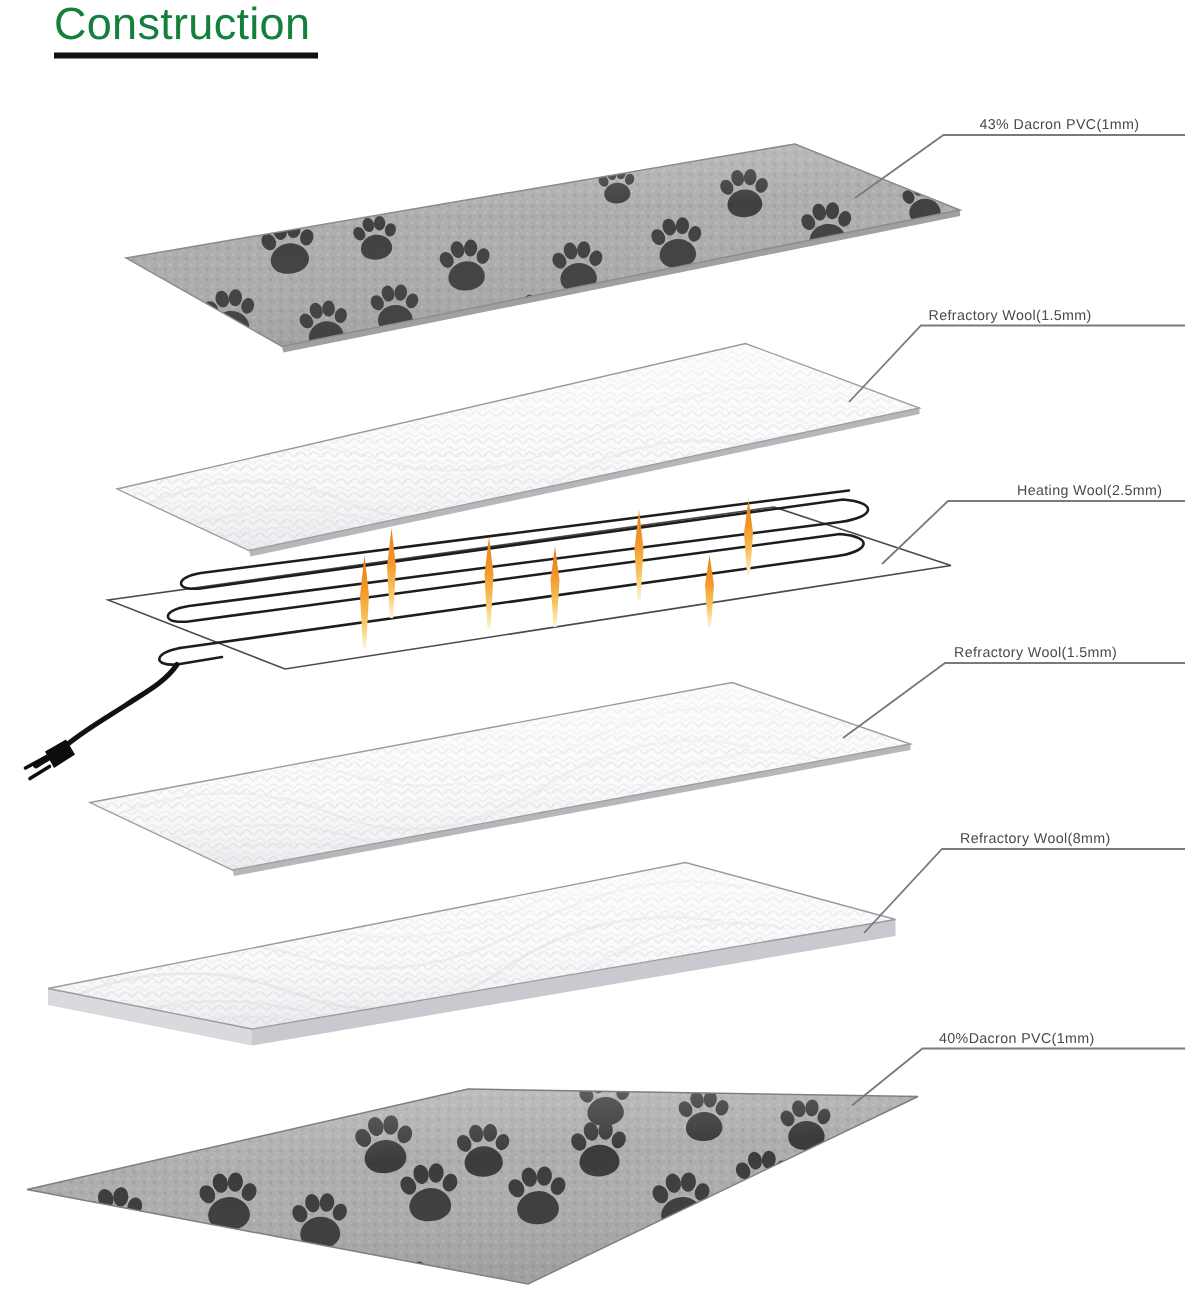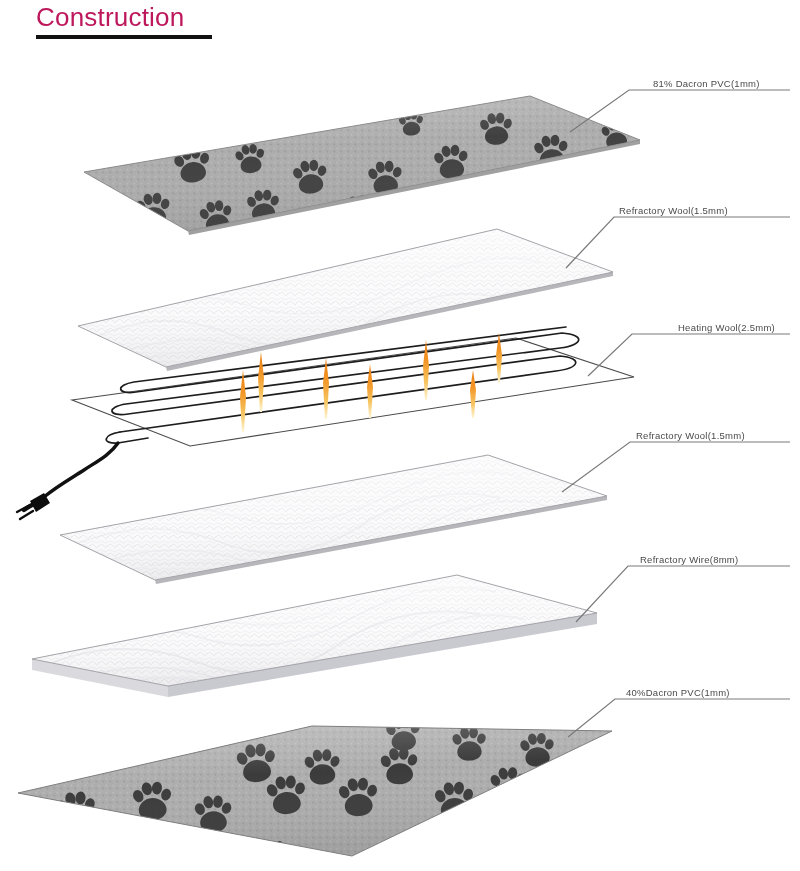--- a/index.html
+++ b/index.html
@@ -25,23 +25,23 @@
   }
 
   
   .title-block {
     position: absolute;
     left: 36px;
     top: 2px;
   }
   .title-text {
     font-family: "Liberation Sans", sans-serif;
-    font-size: 26px;
+    font-size: 30px;
     font-weight: 400;
-    color: #be185d;
+    color: #15803d;
     letter-spacing: 0.2px;
     line-height: 30px;
     white-space: nowrap;
   }
   .title-rule {
     width: 176px;
     height: 4px;
     background: #111111;
     margin-top: 3px;
   }
@@ -285,20 +285,20 @@
       </g>
       <path d="M18,793 L312,726 L612,731 L352,856 Z" fill="url(#pvcShade)"></path>
       <path d="M18,793 L312,726 L612,731 L352,856 Z" fill="none" stroke="#7f7f7f" stroke-width="1"></path>
     </g>
 
     <g stroke="#7a7a7a" stroke-width="1.2" fill="none">
       <path d="M568,737 L615,699 L790,699"></path>
     </g>
   </svg>
 
-  <div class="callout" style="left:653px; top:78px;">81% Dacron PVC(1mm)</div>
+  <div class="callout" style="left:653px; top:78px;">43% Dacron PVC(1mm)</div>
   <div class="callout" style="left:619px; top:205px;">Refractory Wool(1.5mm)</div>
   <div class="callout" style="left:678px; top:322px;">Heating Wool(2.5mm)</div>
   <div class="callout" style="left:636px; top:430px;">Refractory Wool(1.5mm)</div>
-  <div class="callout" style="left:640px; top:554px;">Refractory Wire(8mm)</div>
+  <div class="callout" style="left:640px; top:554px;">Refractory Wool(8mm)</div>
   <div class="callout" style="left:626px; top:687px;">40%Dacron PVC(1mm)</div>
 
 </div>
 
 </body></html>

